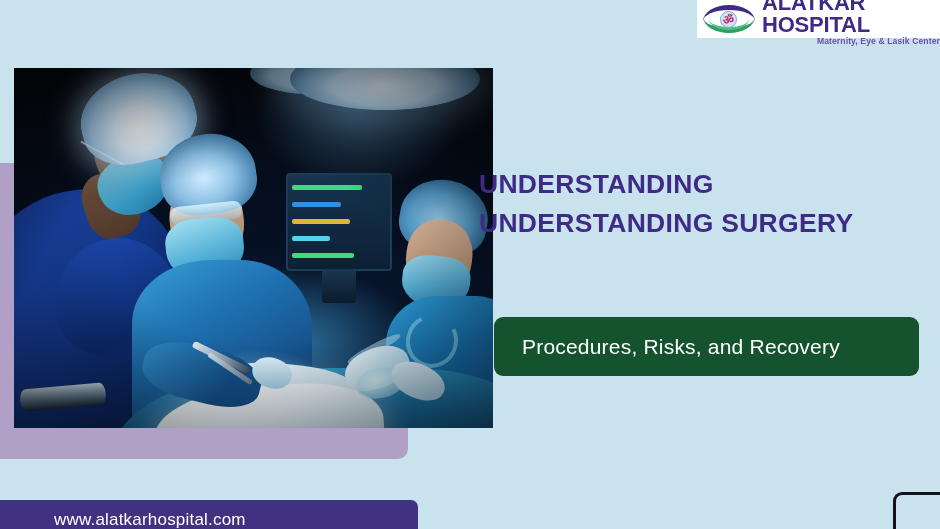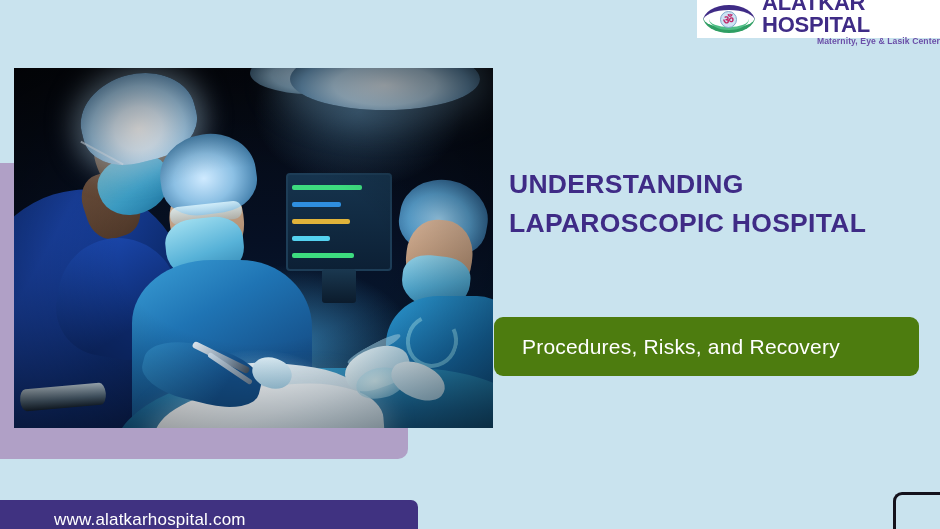--- a/index.html
+++ b/index.html
@@ -284,37 +284,37 @@
     border-radius:50%;
   }
   .vignette{
     inset:0;
     background:radial-gradient(ellipse 80% 70% at 50% 52%, rgba(0,0,0,0) 35%, rgba(0,0,0,.62) 100%);
   }
 
   
   .headline{
     position:absolute;
-    left:509px; top:165px;
+    left:479px; top:165px;
     width:420px;
     z-index:4;
     color:#3f2b86;
     font-weight:700;
     font-size:26.5px;
     letter-spacing:.3px;
     line-height:39px;
   }
   .headline .l2{ display:block; }
 
   
   .subtitle-bar{
     position:absolute;
     left:494px; top:317px;
     width:425px; height:59px;
-    background:#4d7c0f;
+    background:#14532d;
     border-radius:9px;
     z-index:4;
     display:flex; align-items:center;
   }
   .subtitle-text{
     color:#ffffff;
     font-size:21px;
     padding-left:28px;
     letter-spacing:.2px;
   }
@@ -471,21 +471,21 @@
     <div class="p mask-cup"></div>
     <div class="p s3-armglove2"></div>
 
     <div class="p tray"></div>
     <div class="p vignette"></div>
   </div>
 </div>
 
 <div class="headline">
   <span class="l1">UNDERSTANDING</span>
-  <span class="l2">LAPAROSCOPIC HOSPITAL</span>
+  <span class="l2">UNDERSTANDING SURGERY</span>
 </div>
 
 <div class="subtitle-bar">
   <span class="subtitle-text">Procedures, Risks, and Recovery</span>
 </div>
 
 <div class="url-bar">
   <span class="url-text">www.alatkarhospital.com</span>
 </div>
 

